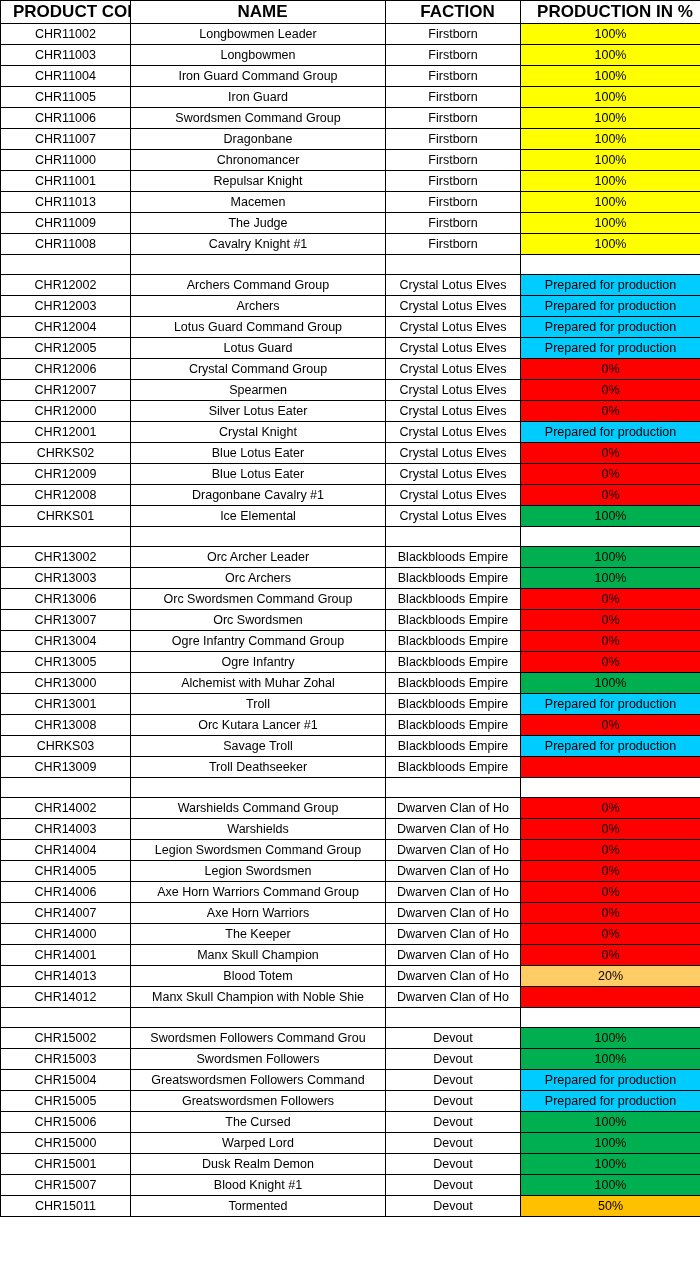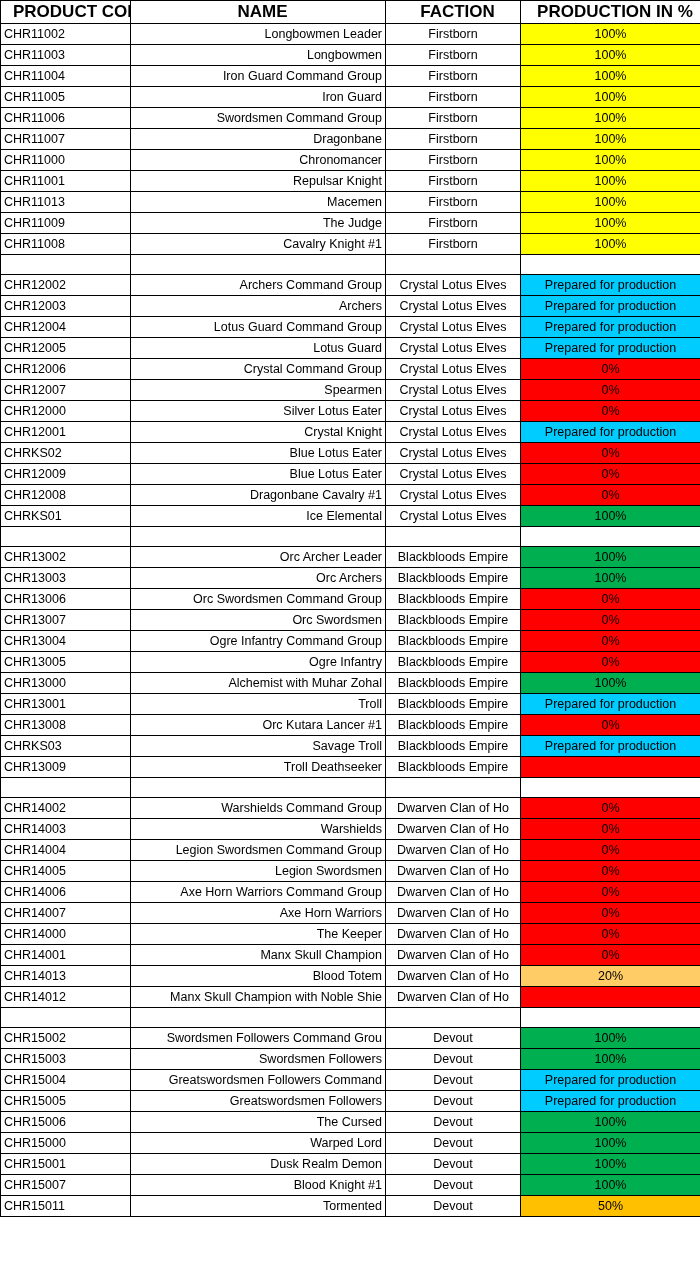--- a/index.html
+++ b/index.html
@@ -33,22 +33,22 @@
     font-size: 17px;
     height: 22px;
     line-height: 22px;
     padding-left: 12px;
   }
   col.c-code  { width: 130px; }
   col.c-name  { width: 255px; }
   col.c-fac   { width: 135px; }
   col.c-prod  { width: 180px; }
 
-  td.code { text-align: left; }
-  td.name { text-align: right; }
+  td.code { text-align: center; }
+  td.name { text-align: center; }
   td.fac  { text-align: center; }
   td.prod { text-align: center; padding-right: 4px; }
 
   
   .p-yellow { background: #ffff00 !important; }
   .p-cyan   { background: #00ccff !important; margin-left: 32px; }
   .p-red    { background: #ff0000 !important; }
   .p-green  { background: #00b050 !important; }
   .p-orange { background: #ffc000 !important; }
   .p-lightorange { background: #ffcc66 !important; }

